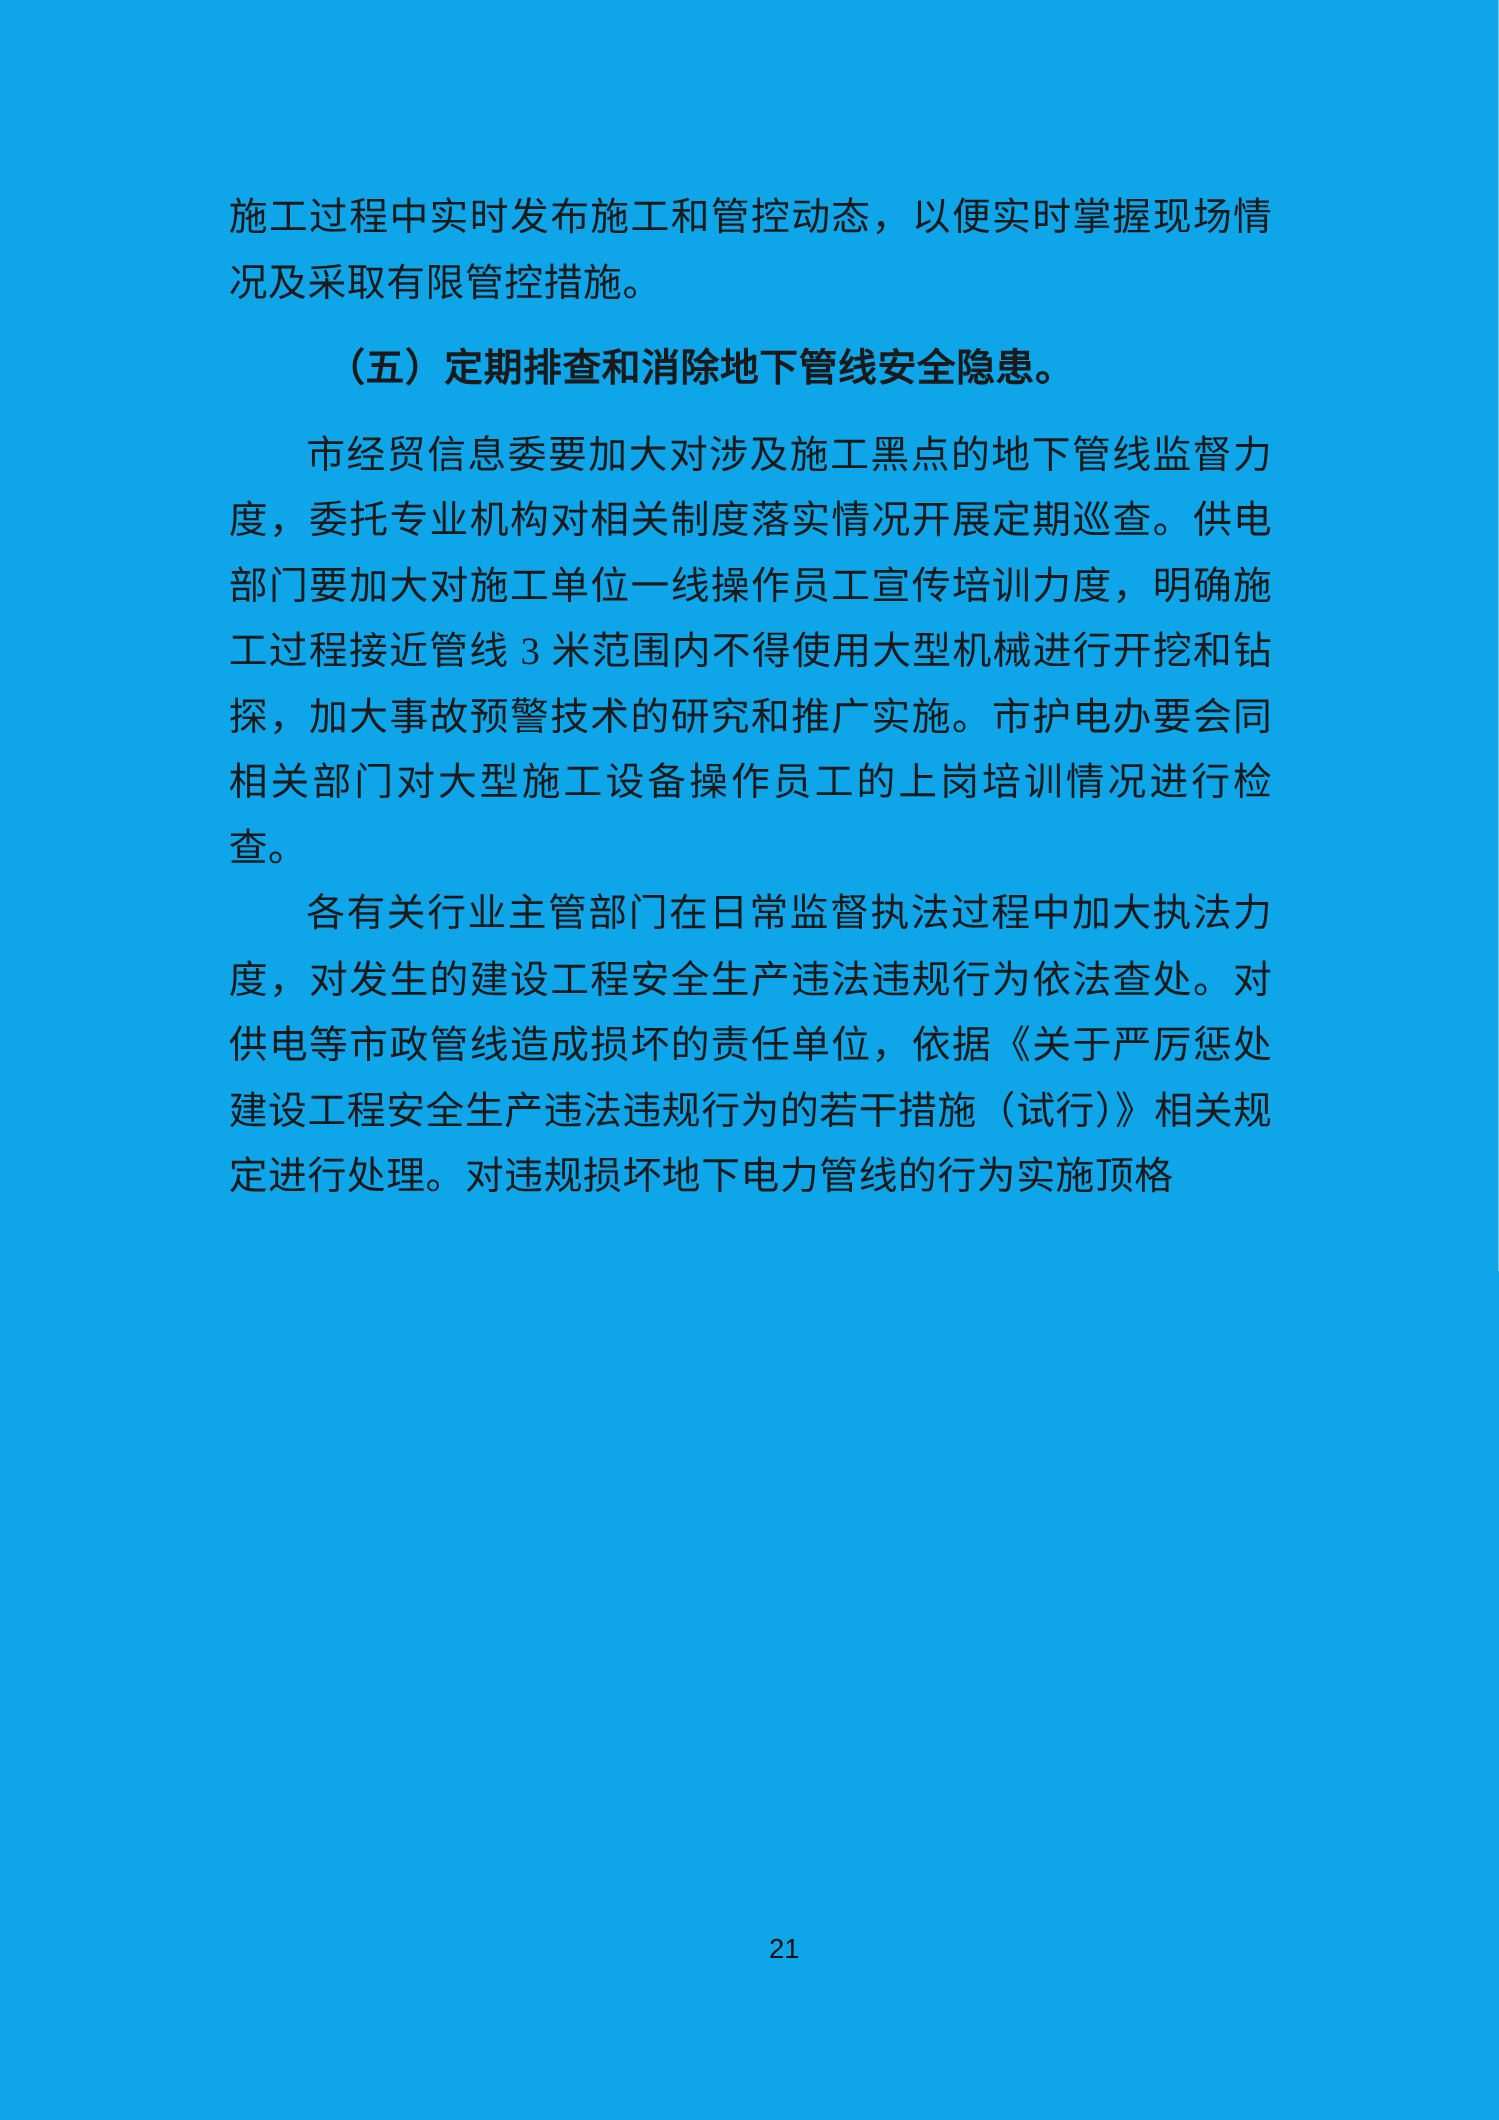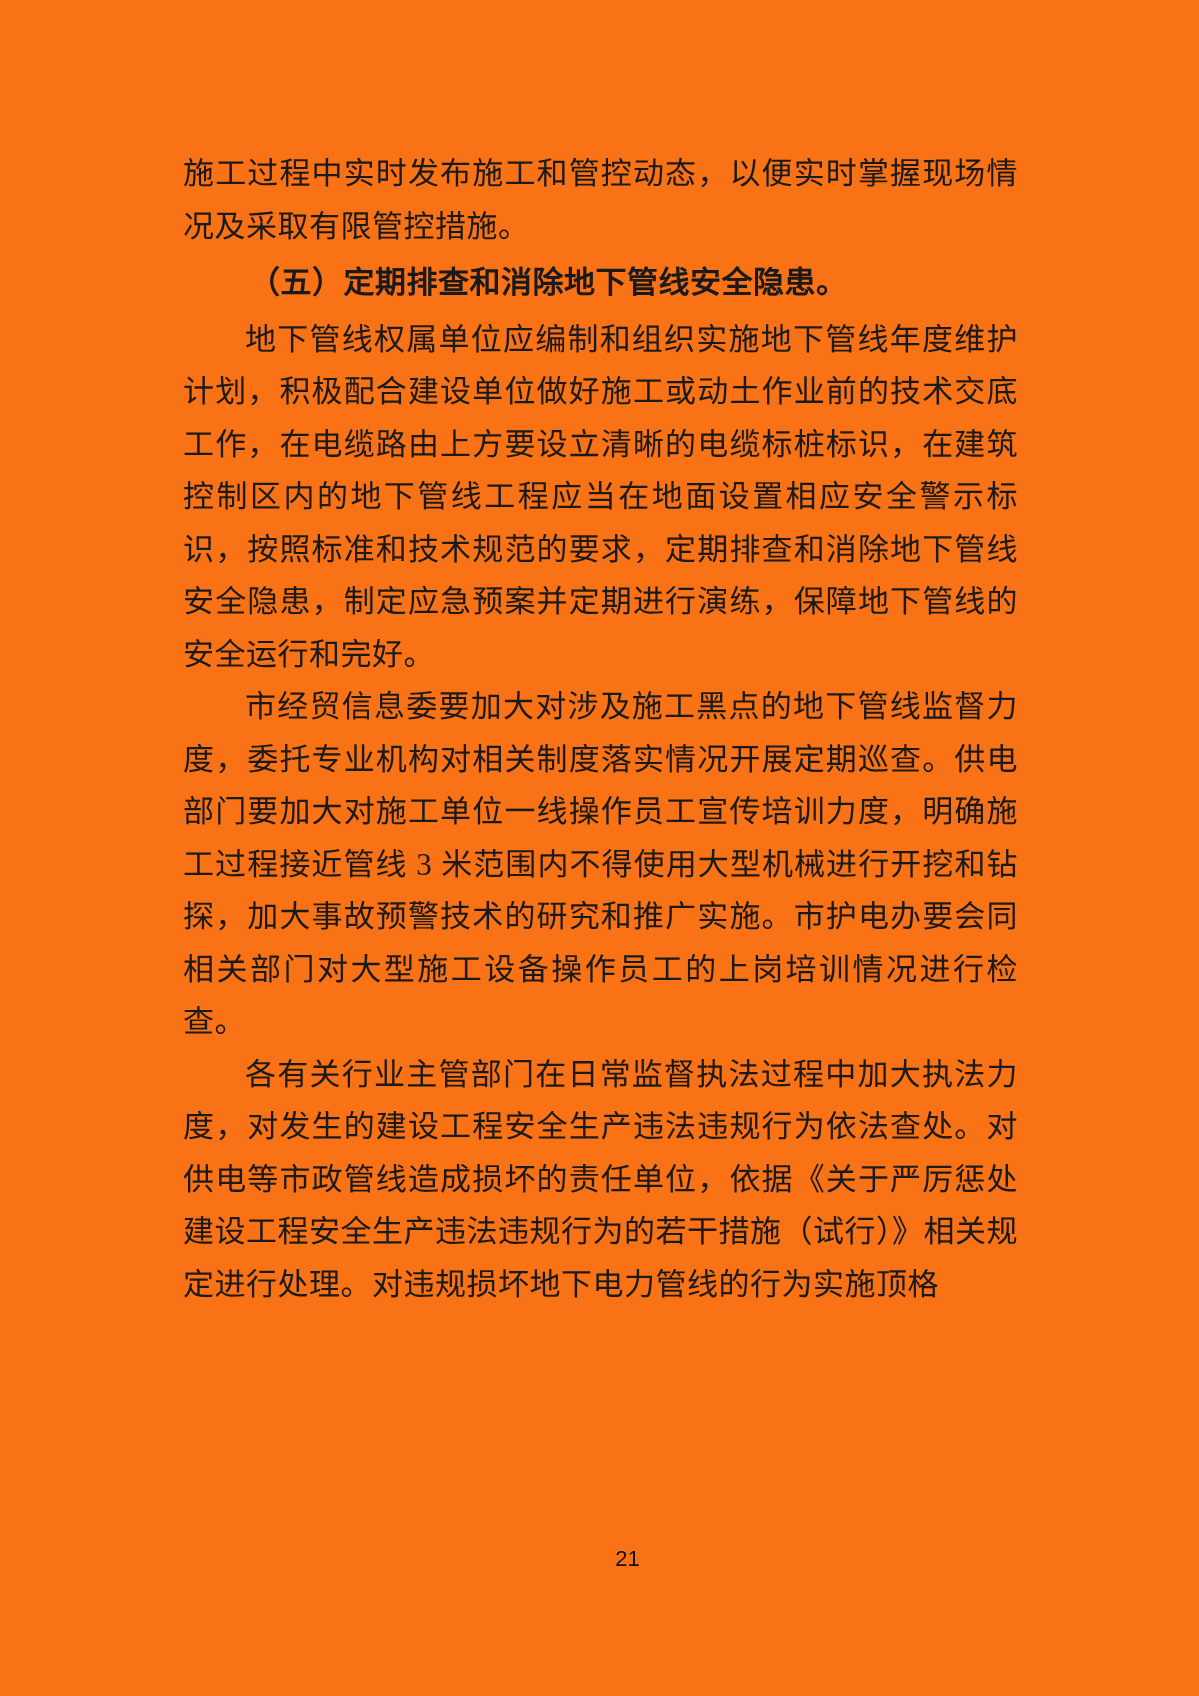--- a/index.html
+++ b/index.html
@@ -4,21 +4,21 @@
 <style>
   html, body {
     margin: 0;
     padding: 0;
     background: #ffffff;
   }
   .page {
     position: relative;
     width: 1199px;
     height: 1696px;
-    background: #f97316;
+    background: #0ea5e9;
     overflow: hidden;
     font-family: "Liberation Serif", "DejaVu Serif", serif;
     color: #1a1a1a;
   }
   .content {
     position: absolute;
     left: 183px;
     right: 181px;
     top: 148px;
     font-size: 31px;
@@ -28,21 +28,21 @@
     letter-spacing: 0.5px;
   }
   .para {
     margin: 0;
     text-indent: 2em;
   }
   .para.no-indent {
     text-indent: 0;
   }
   .heading {
-    margin: 4px;
+    margin: 16px;
     text-indent: 2em;
     font-weight: 700;
     font-family: "Liberation Sans", "DejaVu Sans", sans-serif;
     letter-spacing: 0.5px;
   }
   .page-number {
     position: absolute;
     top: 1546px;
     left: 0;
     width: 100%;
@@ -54,18 +54,17 @@
     margin-left: 28px;
   }
 </style>
 </head>
 <body>
 
 <div class="page">
   <div class="content">
     <p class="para no-indent">施工过程中实时发布施工和管控动态，以便实时掌握现场情况及采取有限管控措施。</p>
     <p class="heading">（五）定期排查和消除地下管线安全隐患。</p>
-    <p class="para">地下管线权属单位应编制和组织实施地下管线年度维护计划，积极配合建设单位做好施工或动土作业前的技术交底工作，在电缆路由上方要设立清晰的电缆标桩标识，在建筑控制区内的地下管线工程应当在地面设置相应安全警示标识，按照标准和技术规范的要求，定期排查和消除地下管线安全隐患，制定应急预案并定期进行演练，保障地下管线的安全运行和完好。</p>
     <p class="para">市经贸信息委要加大对涉及施工黑点的地下管线监督力度，委托专业机构对相关制度落实情况开展定期巡查。供电部门要加大对施工单位一线操作员工宣传培训力度，明确施工过程接近管线 3 米范围内不得使用大型机械进行开挖和钻探，加大事故预警技术的研究和推广实施。市护电办要会同相关部门对大型施工设备操作员工的上岗培训情况进行检查。</p>
     <p class="para">各有关行业主管部门在日常监督执法过程中加大执法力度，对发生的建设工程安全生产违法违规行为依法查处。对供电等市政管线造成损坏的责任单位，依据《关于严厉惩处建设工程安全生产违法违规行为的若干措施（试行）》相关规定进行处理。对违规损坏地下电力管线的行为实施顶格</p>
   </div>
   <div class="page-number">21</div>
 </div>
 
 </body></html>

